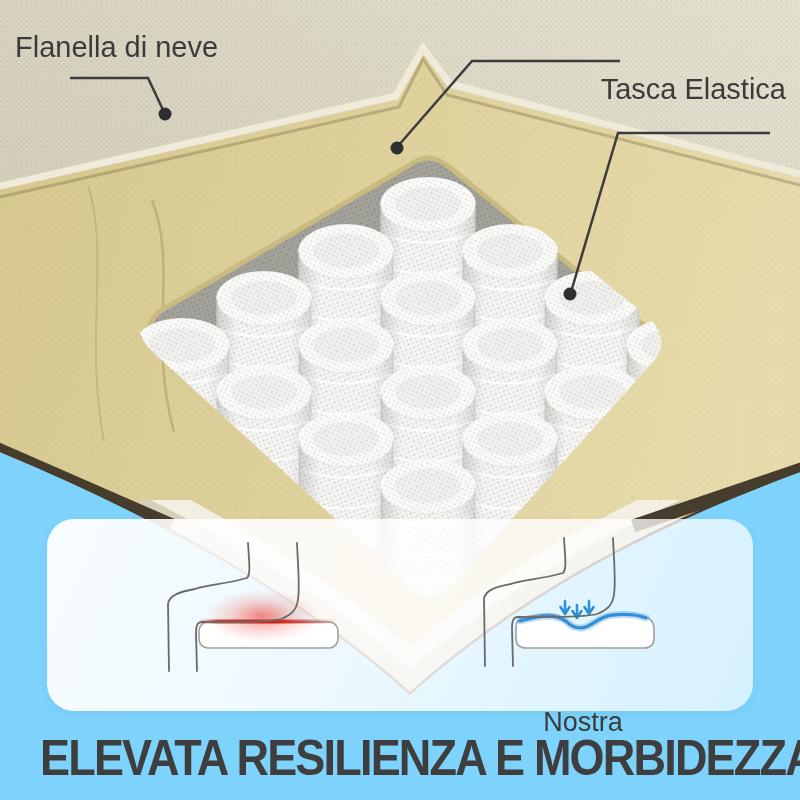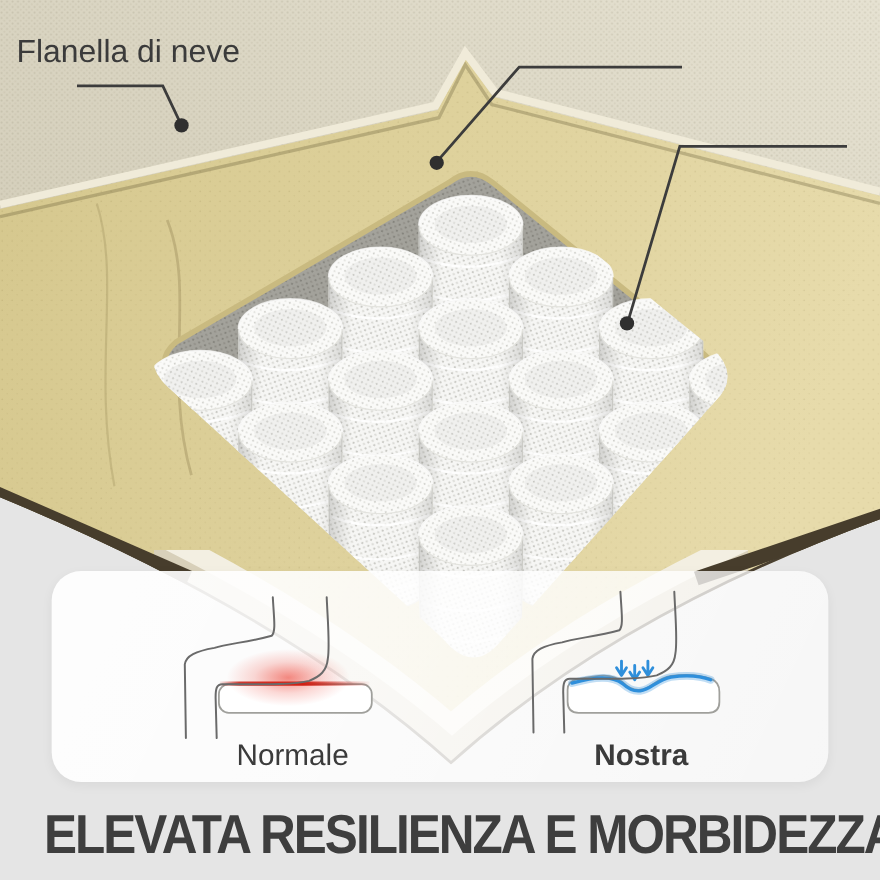--- a/index.html
+++ b/index.html
@@ -1,18 +1,18 @@
 <!DOCTYPE html>
 <html><head>
 <meta charset="utf-8">
 <style>
   html,body{margin:0;padding:0;}
   .stage{
     position:relative;width:800px;height:800px;overflow:hidden;
-    background:#e5e5e5;
+    background:#7dd3fc;
     font-family:"Liberation Sans","DejaVu Sans",sans-serif;
   }
   .photo-svg{position:absolute;left:0;top:0;}
   .overlay-svg{position:absolute;left:0;top:0;pointer-events:none;}
   .callout-label{
     position:absolute;color:#3b3b3b;font-size:29px;line-height:1.05;
     letter-spacing:0;white-space:nowrap;
   }
   .callout-flanella{left:15px;top:32px;}
   .callout-schiuma{left:391px;top:23px;}
@@ -21,21 +21,21 @@
     position:absolute;left:47px;top:519px;width:706px;height:192px;
     border-radius:27px;
     background:linear-gradient(115deg,rgba(255,255,255,0.94) 0%,rgba(255,255,255,0.86) 45%,rgba(255,255,255,0.68) 100%);
     box-shadow:0 3px 10px rgba(0,0,0,0.05);
   }
   .compare-label{
     position:absolute;width:160px;text-align:center;
     color:#3b3b3b;font-size:27px;
   }
   .compare-normale{left:186px;top:671px;}
-  .compare-nostra{left:503px;top:671px;font-weight:bold;}
+  .compare-nostra{left:503px;top:707px;}
   .headline{
     position:absolute;left:0;top:729px;width:800px;text-align:center;
     color:#3e3e3e;font-size:50px;font-weight:bold;letter-spacing:-2px;
     transform:scaleX(0.9);transform-origin:50% 50%;white-space:nowrap;
   }
 </style>
 </head>
 <body>
 
 <div class="stage">
@@ -199,19 +199,19 @@
         <path d="M565,601 V612 M560.5,607 L565,614 L569.5,607"></path>
         <path d="M577,605 V616 M572.5,611 L577,618 L581.5,611"></path>
         <path d="M589,601 V612 M584.5,607 L589,614 L593.5,607"></path>
       </g>
       <use href="#person" transform="translate(316,-5)"></use>
     </g>
   </svg>
 
   <div class="callout-label callout-flanella">Flanella di neve</div>
   <div class="callout-label callout-tasca">
+    <div>Tasca Elastica</div>
   </div>
 
-  <div class="compare-label compare-normale">Normale</div>
   <div class="compare-label compare-nostra">Nostra</div>
 
   <div class="headline">ELEVATA RESILIENZA E MORBIDEZZA</div>
 </div>
 
 </body></html>

